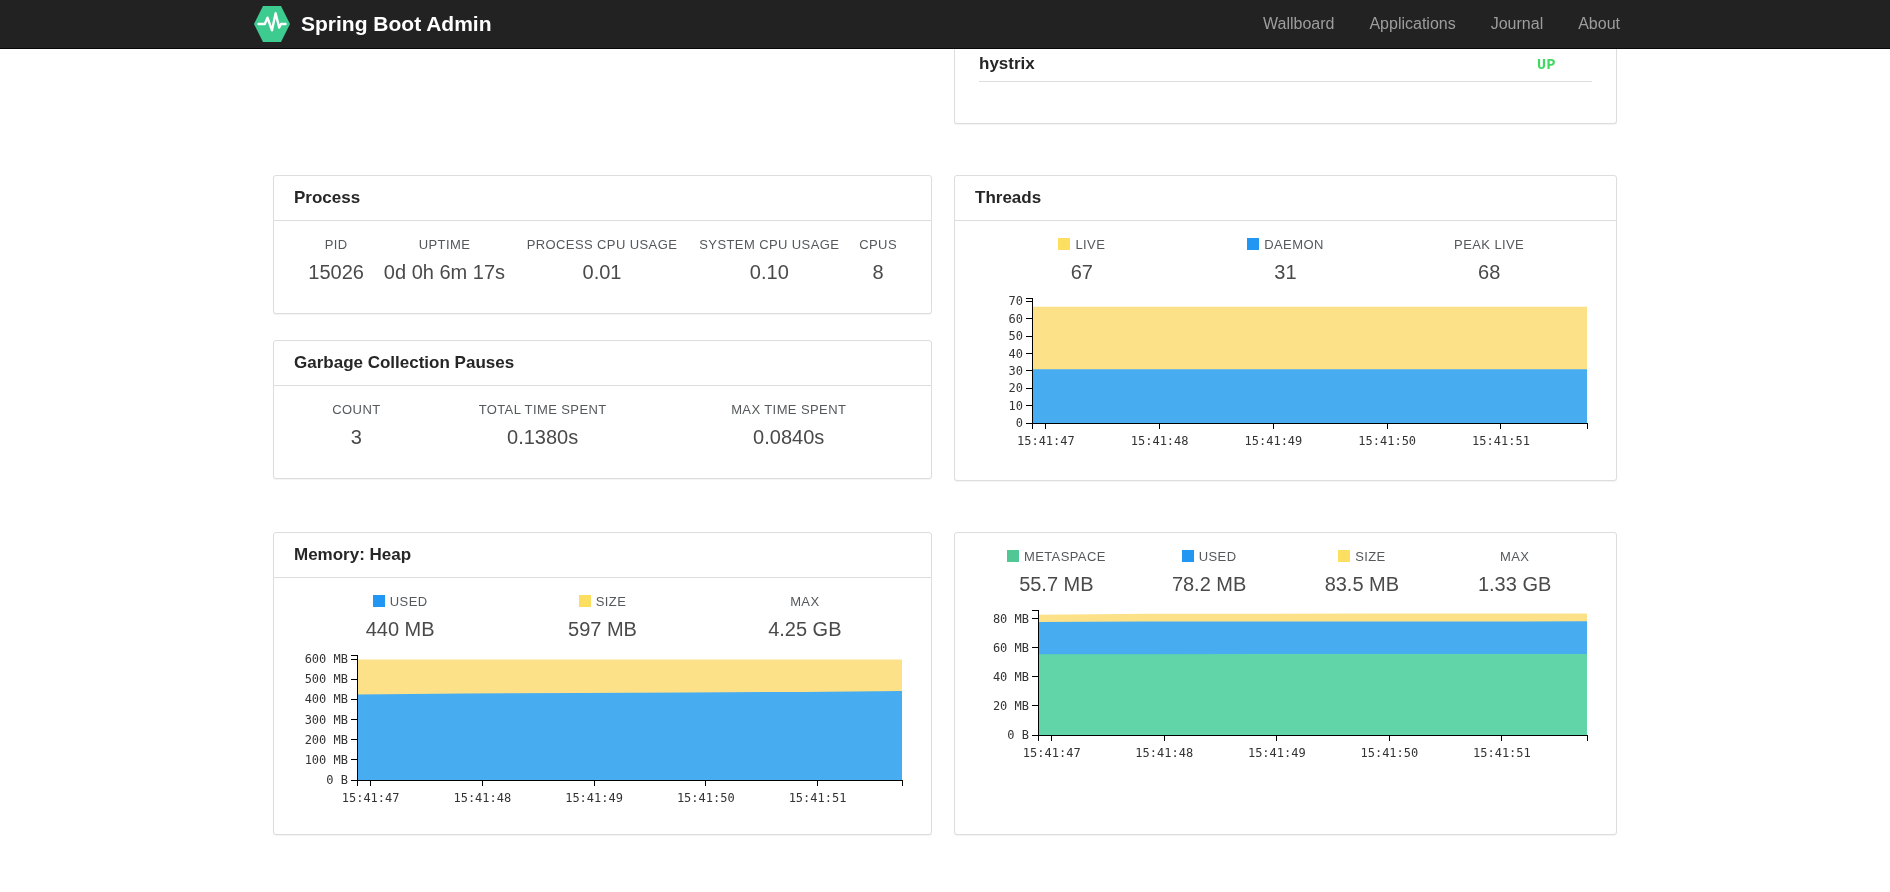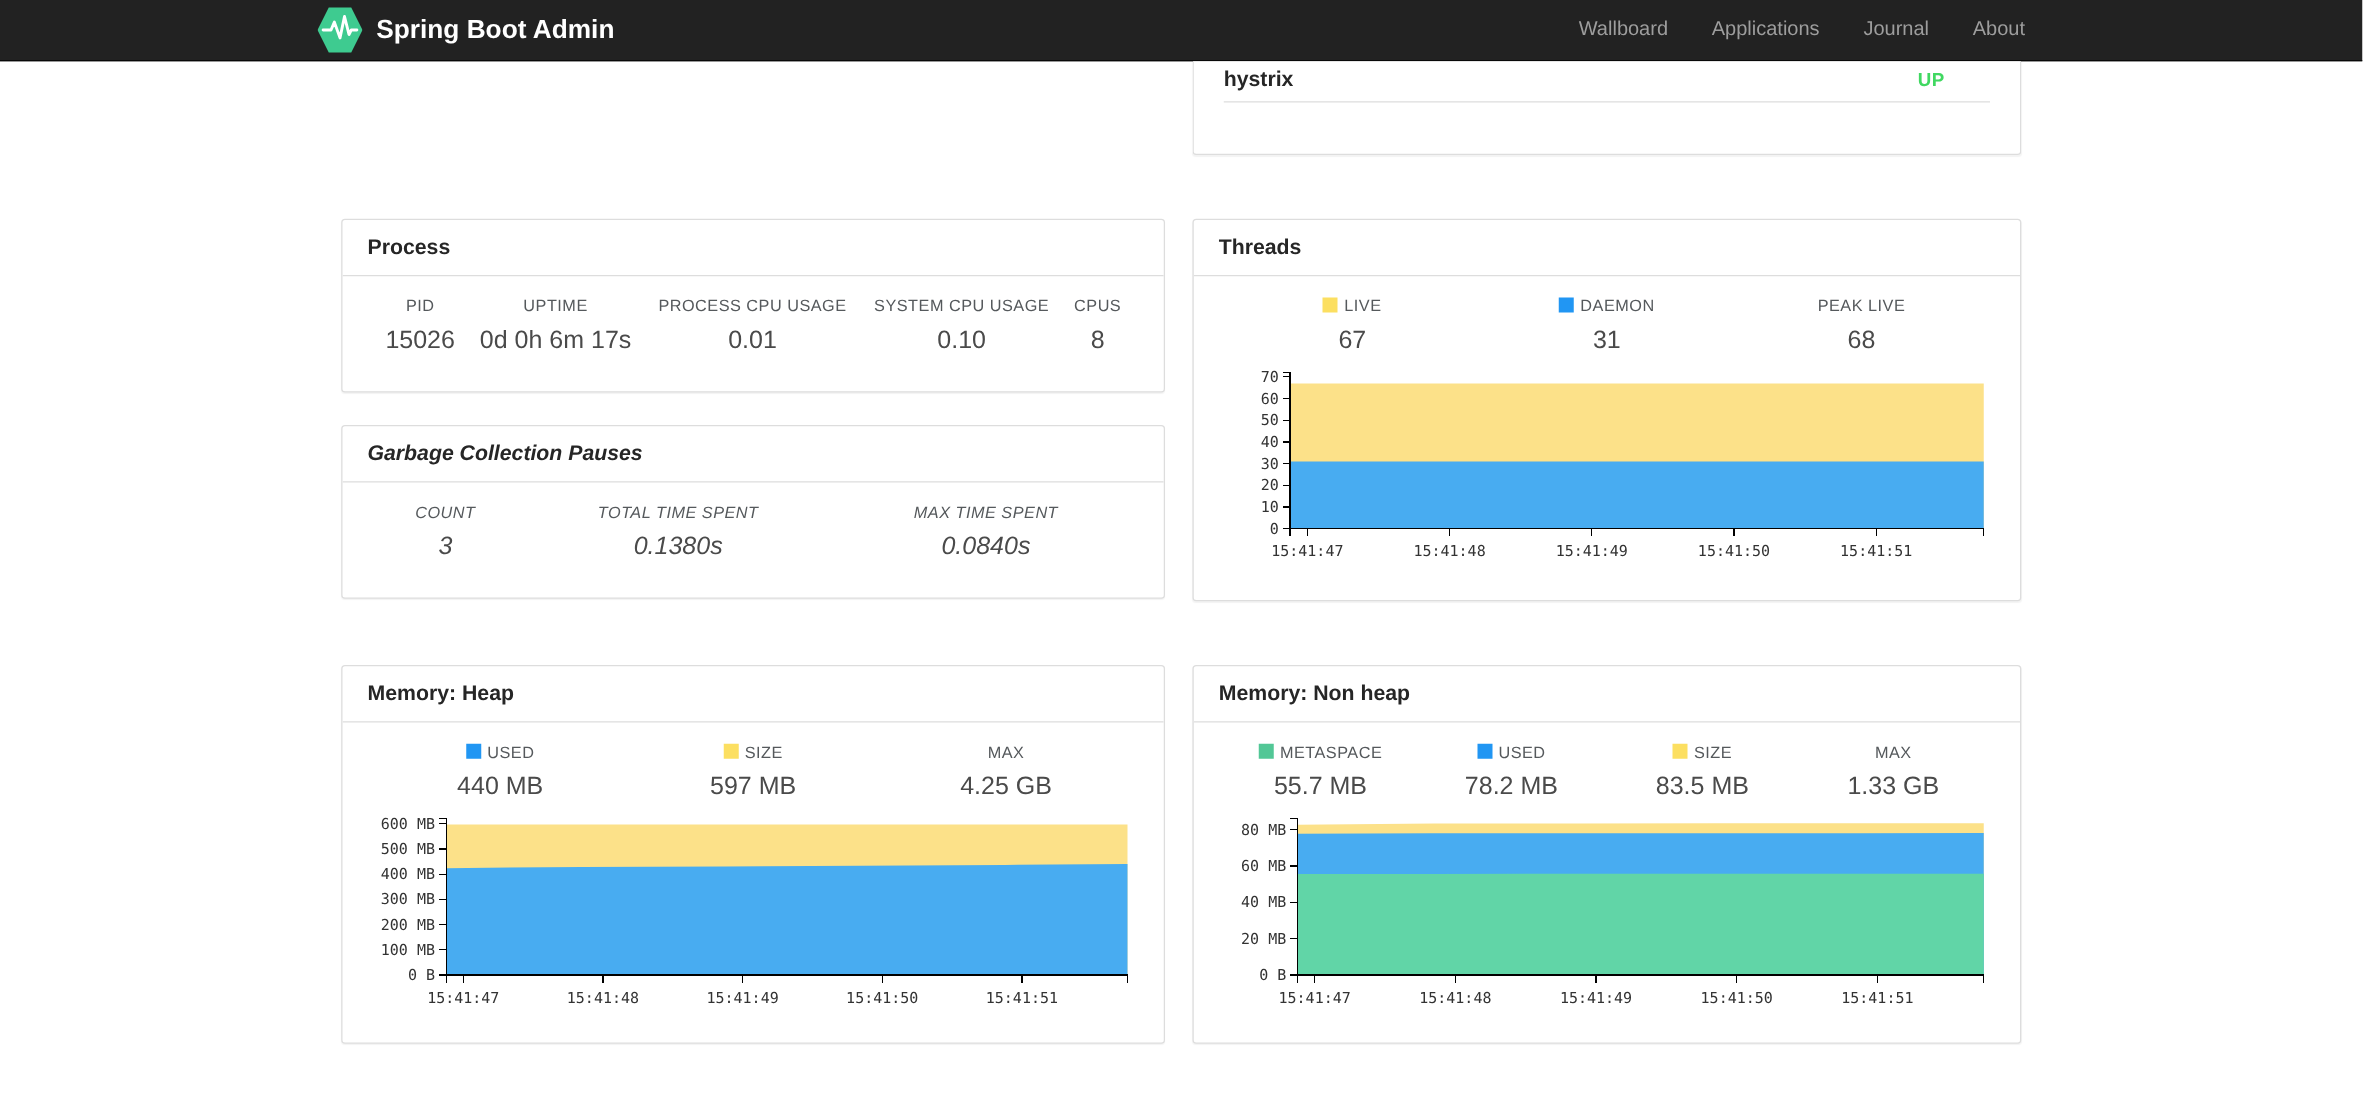--- a/index.html
+++ b/index.html
@@ -39,24 +39,24 @@
     font-size:17px; font-weight:bold; color:#262626; line-height:20px;
   }
   .panel-body { padding:0 25px 16px 25px; }
 
   .panel-health { height:75px; border-top:none; border-radius:0 0 3px 3px; }
   .health-row {
     display:flex; justify-content:space-between; align-items:baseline;
     margin:0 24px; padding:5px 0 7px 0; border-bottom:1px solid #ddd;
   }
   .health-name { font-size:17px; font-weight:bold; color:#262626; }
-  .health-status { font-size:15px; font-weight:bold; letter-spacing:0.5px; padding-right:36px; }
+  .health-status { font-size:15px; font-weight:bold; letter-spacing:0.5px; padding-right:36px;font-family:Liberation Mono, monospace; }
 
   .panel-process, .panel-gc { height:139px; }
-  .panel-gc { margin-top:26px;font-style:italic; }
+  .panel-gc { margin-top:26px; }
   .panel-threads { height:306px; }
   .panel-memory { height:303px; }
 
   
   .stats { display:table; width:100%; margin-top:16px; }
   .stats.fixed { table-layout:fixed; }
   .stat { display:table-cell; text-align:center; padding:0 8px; vertical-align:top; }
   .stat-label { font-size:13px; color:#55595c; letter-spacing:0.4px; white-space:nowrap; }
   .stat-value { font-size:20px; color:#4a4a4a; margin-top:9px; white-space:nowrap; }
   .sq { display:inline-block; width:12px; height:12px; margin-right:5px; vertical-align:-1px; }
@@ -255,21 +255,20 @@
               <text x="406.8" y="151" text-anchor="middle" class="tick">15:41:50</text>
               <line x1="518.525" x2="518.525" y1="129" y2="135" stroke="#000" stroke-width="1" fill="none" shape-rendering="crispEdges"></line>
               <text x="518.525" y="151" text-anchor="middle" class="tick">15:41:51</text>
               <line x1="603" x2="603" y1="129" y2="135" stroke="#000" stroke-width="1" fill="none" shape-rendering="crispEdges"></line>
             </svg>
         </div>
       </div>
     </div>
 
     <div class="panel panel-memory">
-      <div class="panel-heading">Memory: Non heap</div>
       <div class="panel-body">
         <div class="stats fixed">
           <div class="stat">
             <div class="stat-label"><span class="sq" style="background: rgb(82, 199, 150);"></span><span>METASPACE</span></div>
             <div class="stat-value">55.7 MB</div>
           </div>
           <div class="stat">
             <div class="stat-label"><span class="sq" style="background: rgb(33, 150, 243);"></span><span>USED</span></div>
             <div class="stat-value">78.2 MB</div>
           </div>

